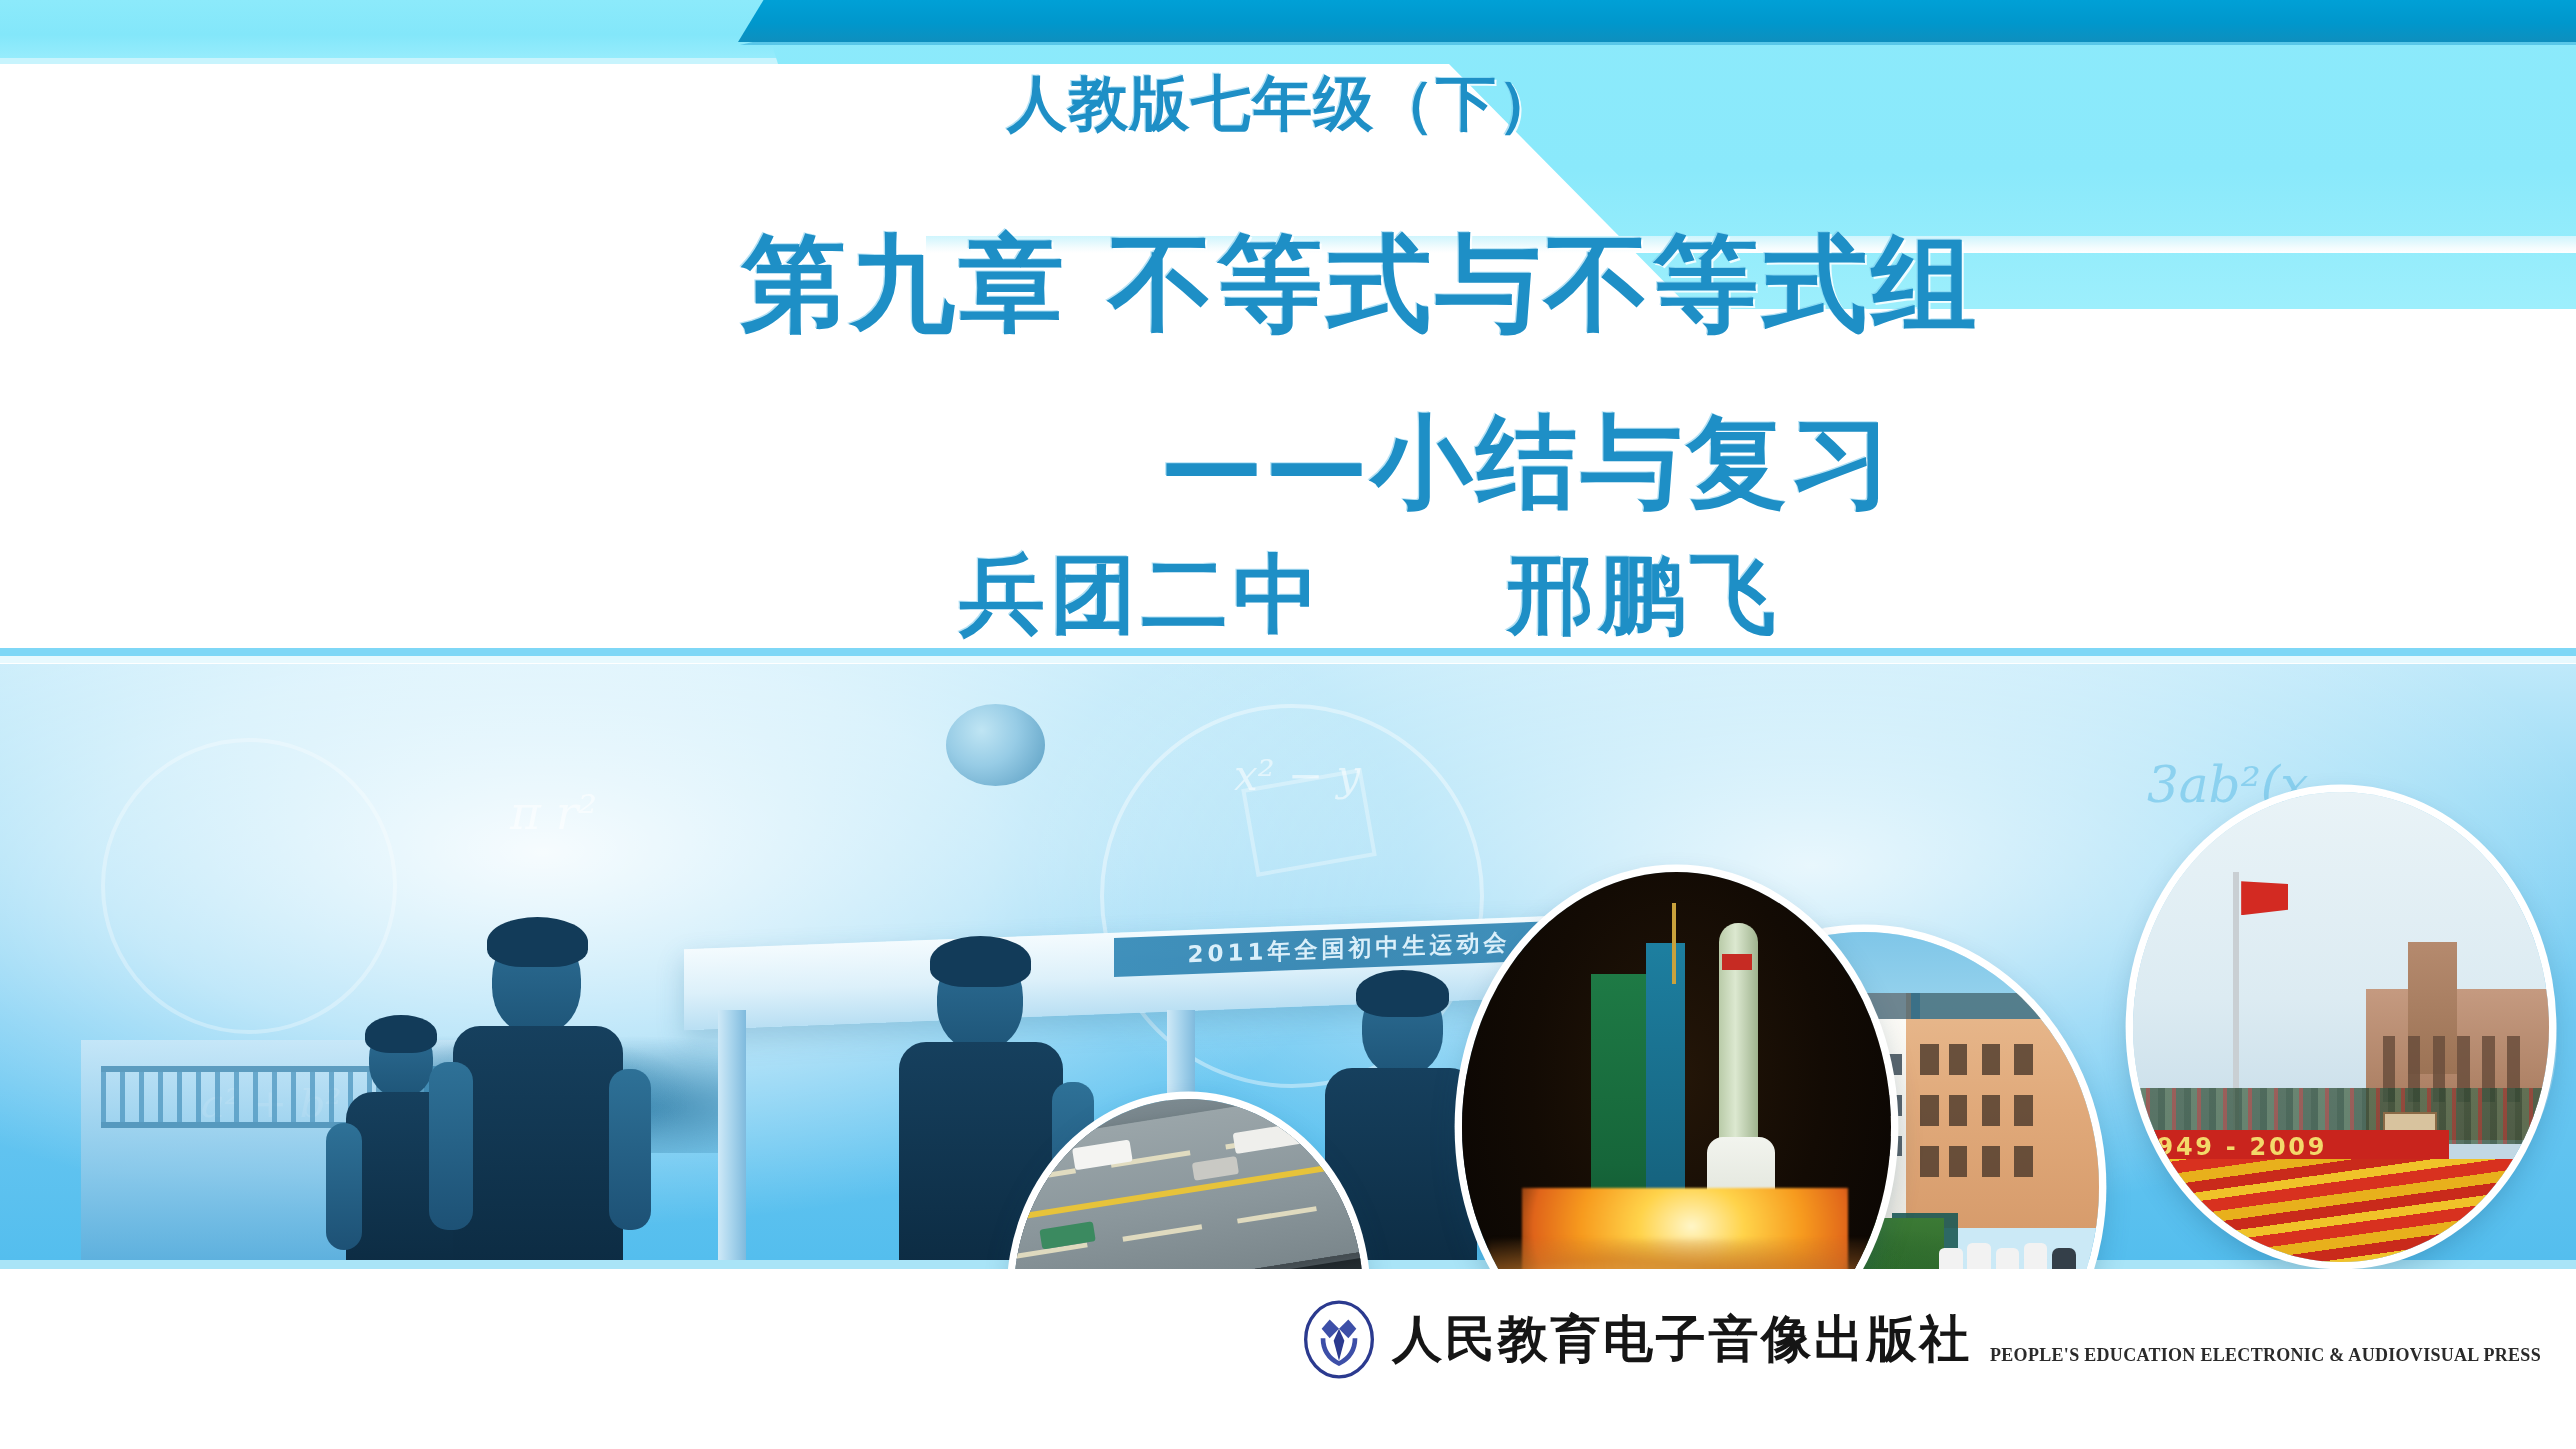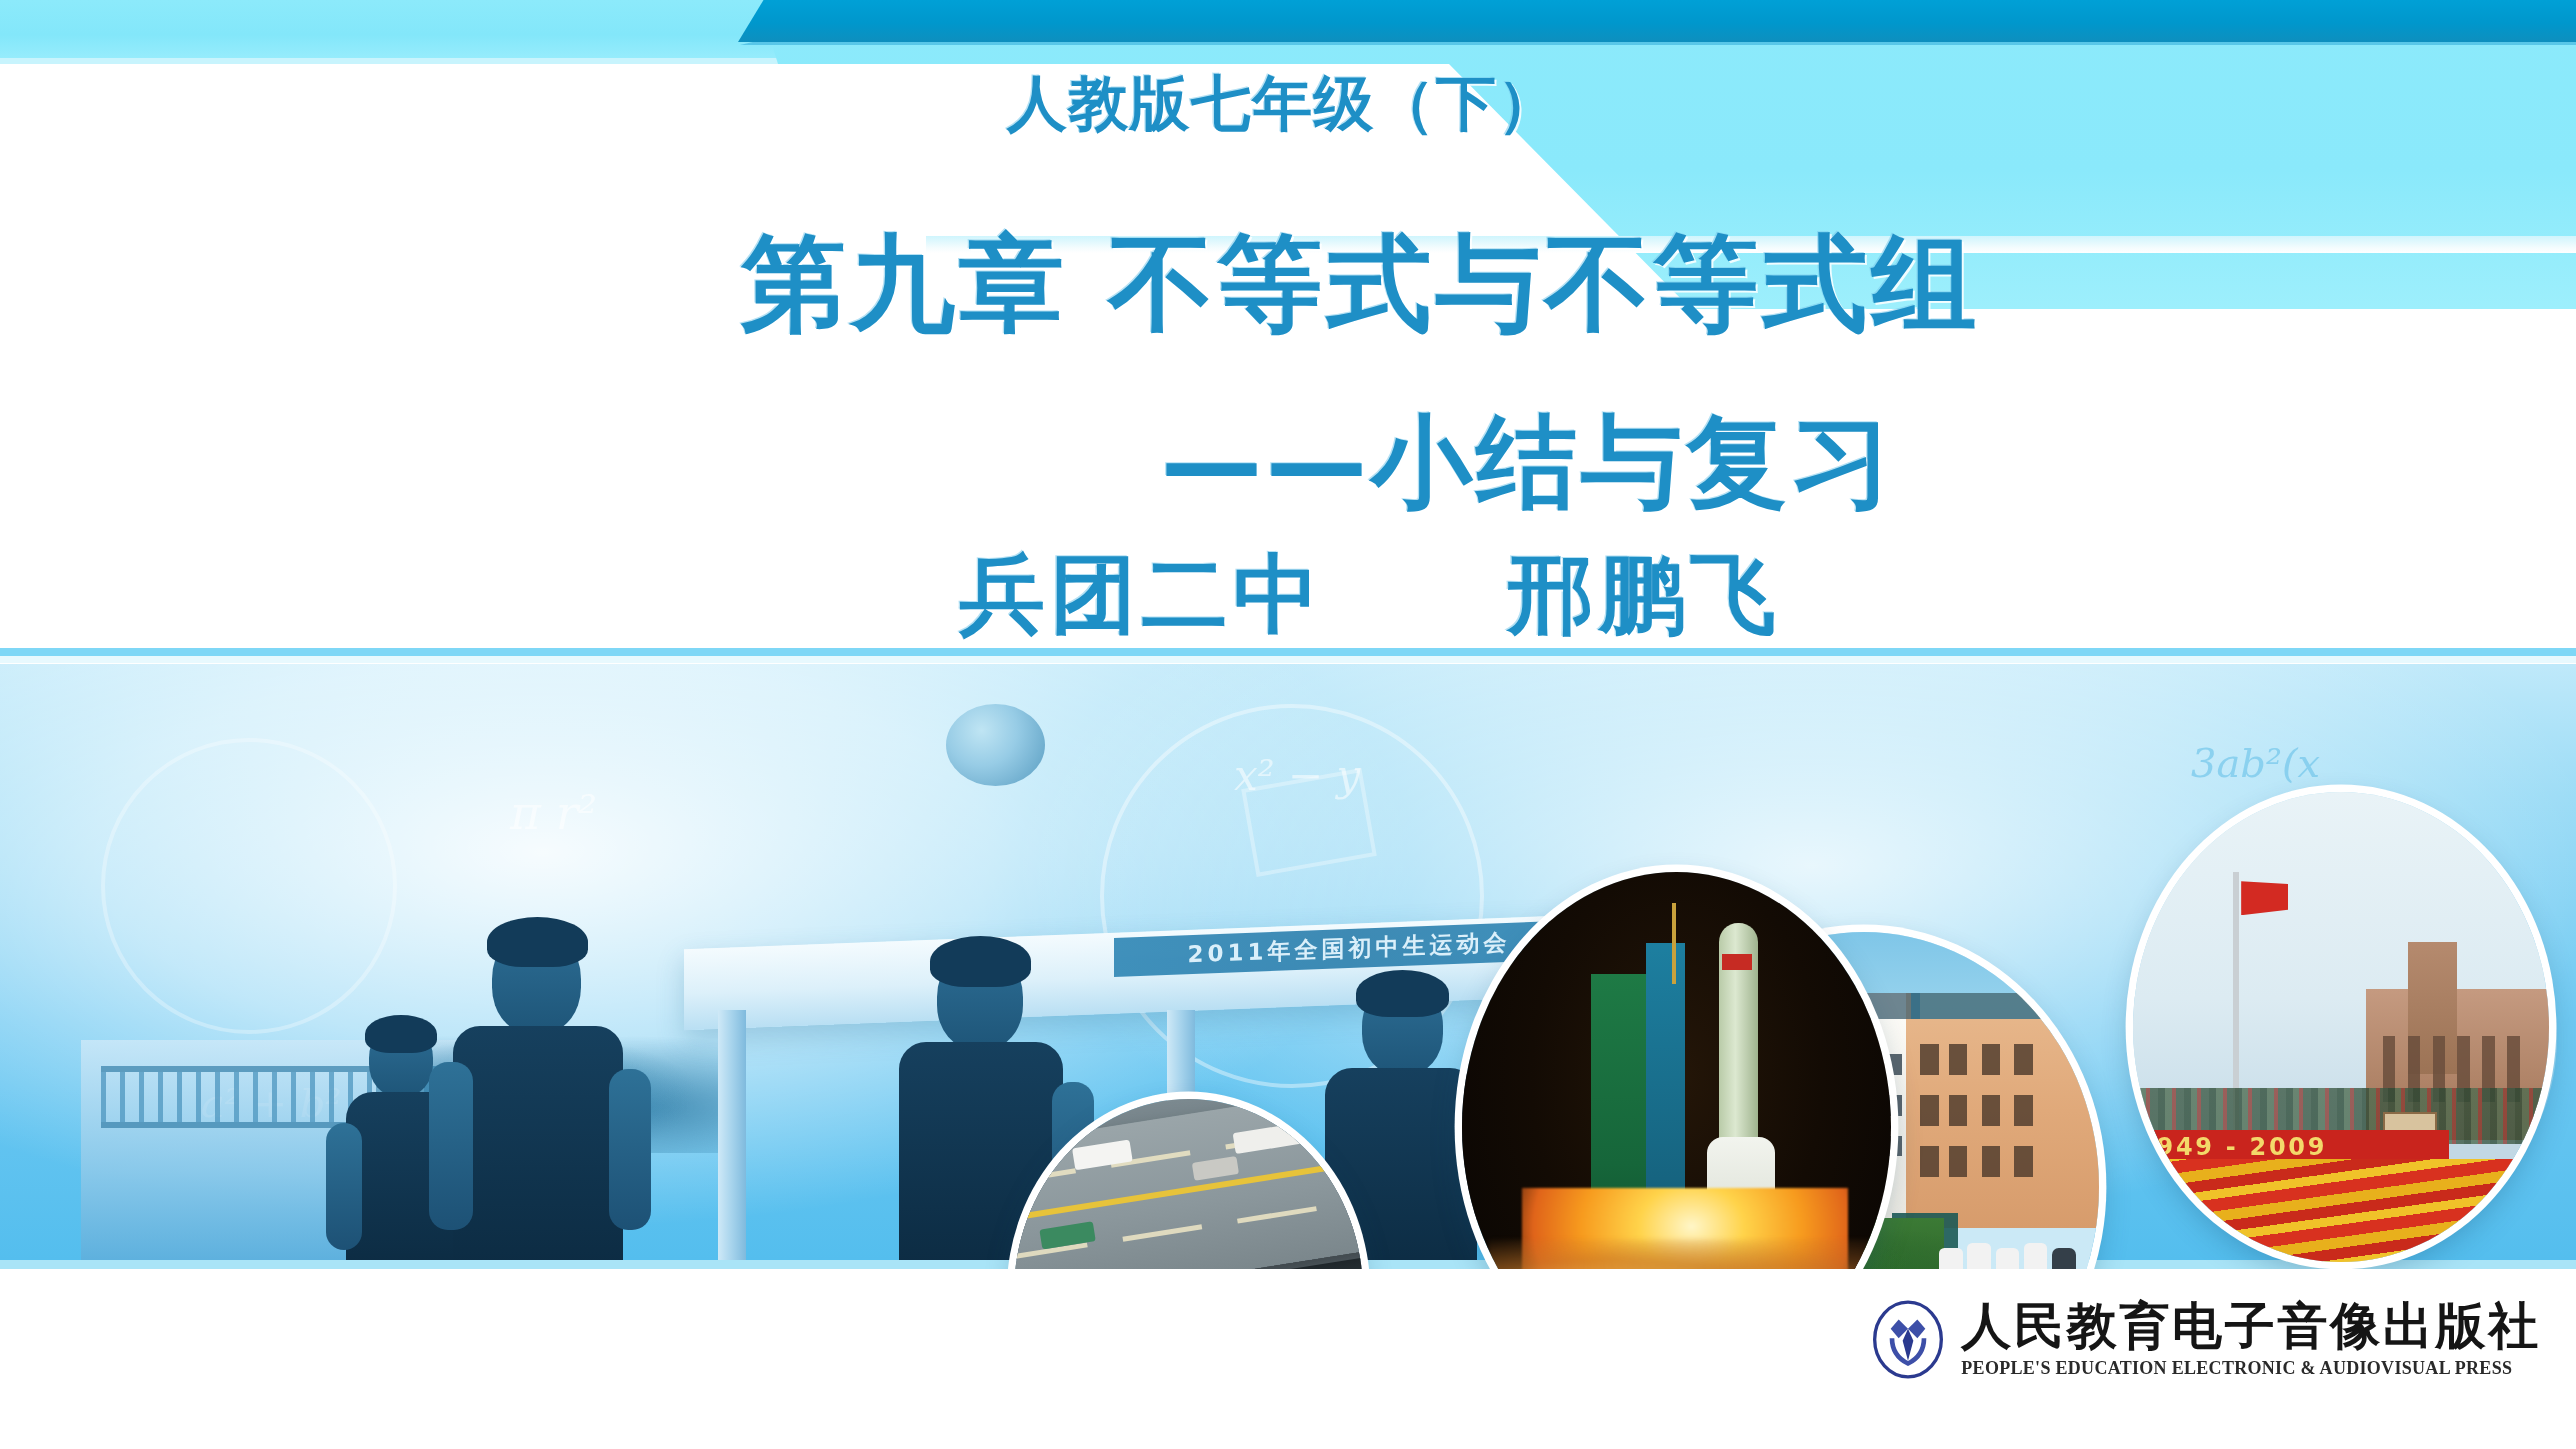--- a/index.html
+++ b/index.html
@@ -169,21 +169,21 @@
   
   .wm{
     position:absolute;color:rgba(255,255,255,.55);
     font-family:"DejaVu Serif","Liberation Serif",serif;
     font-style:italic;pointer-events:none;user-select:none;
   }
   .wm-dark{color:rgba(120,200,235,.75);}
   .wm1{left:510px;top:121px;font-size:47px;}
   .wm2{left:1234px;top:87px;font-size:42px;}
   .wm3{left:2133px;top:27px;font-size:50px;}
-  .wm4{left:2147px;top:76px;font-size:40px;margin-left:44px;}
+  .wm4{left:2147px;top:92px;font-size:50px;}
   .wm5{left:201px;top:416px;font-size:40px;}
   .wm-circle{
     position:absolute;border:4.7px solid rgba(255,255,255,.40);border-radius:50%;
   }
   .wmc1{left:1100px;top:40px;width:376px;height:376px;}
   .wmc2{left:2133px;top:161px;width:416px;height:416px;border-color:rgba(255,255,255,.32);}
   .wmc3{left:101px;top:74px;width:288px;height:288px;border-color:rgba(255,255,255,.30);}
   .wm-rect{
     position:absolute;border:4px solid rgba(255,255,255,.32);
   }
@@ -374,21 +374,21 @@
   
   .footer{
     position:absolute;left:0;top:1269px;width:2576px;height:180px;background:#ffffff;
   }
   .logo{
     position:absolute;right:35px;top:29.5px;display:flex;align-items:center;gap:17.4px;
   }
   .logo-mark{
     width:72px;height:81px;position:relative;flex:none;
   }
-  .logo-text{display:flex;flex-direction:column;gap:8px;}
+  .logo-text{display:flex;flex-direction:row;gap:18px;align-items:flex-end;}
   .logo-cn{
     font-size:50px;font-weight:bold;color:#151515;letter-spacing:2.7px;
     font-family:"DejaVu Sans","Liberation Sans",sans-serif;line-height:1;
   }
   .logo-en{
     font-size:18px;font-weight:bold;color:#2A2A2A;letter-spacing:0.3px;
     font-family:Liberation Serif, serif;line-height:1;
   }
 </style>
 </head>

